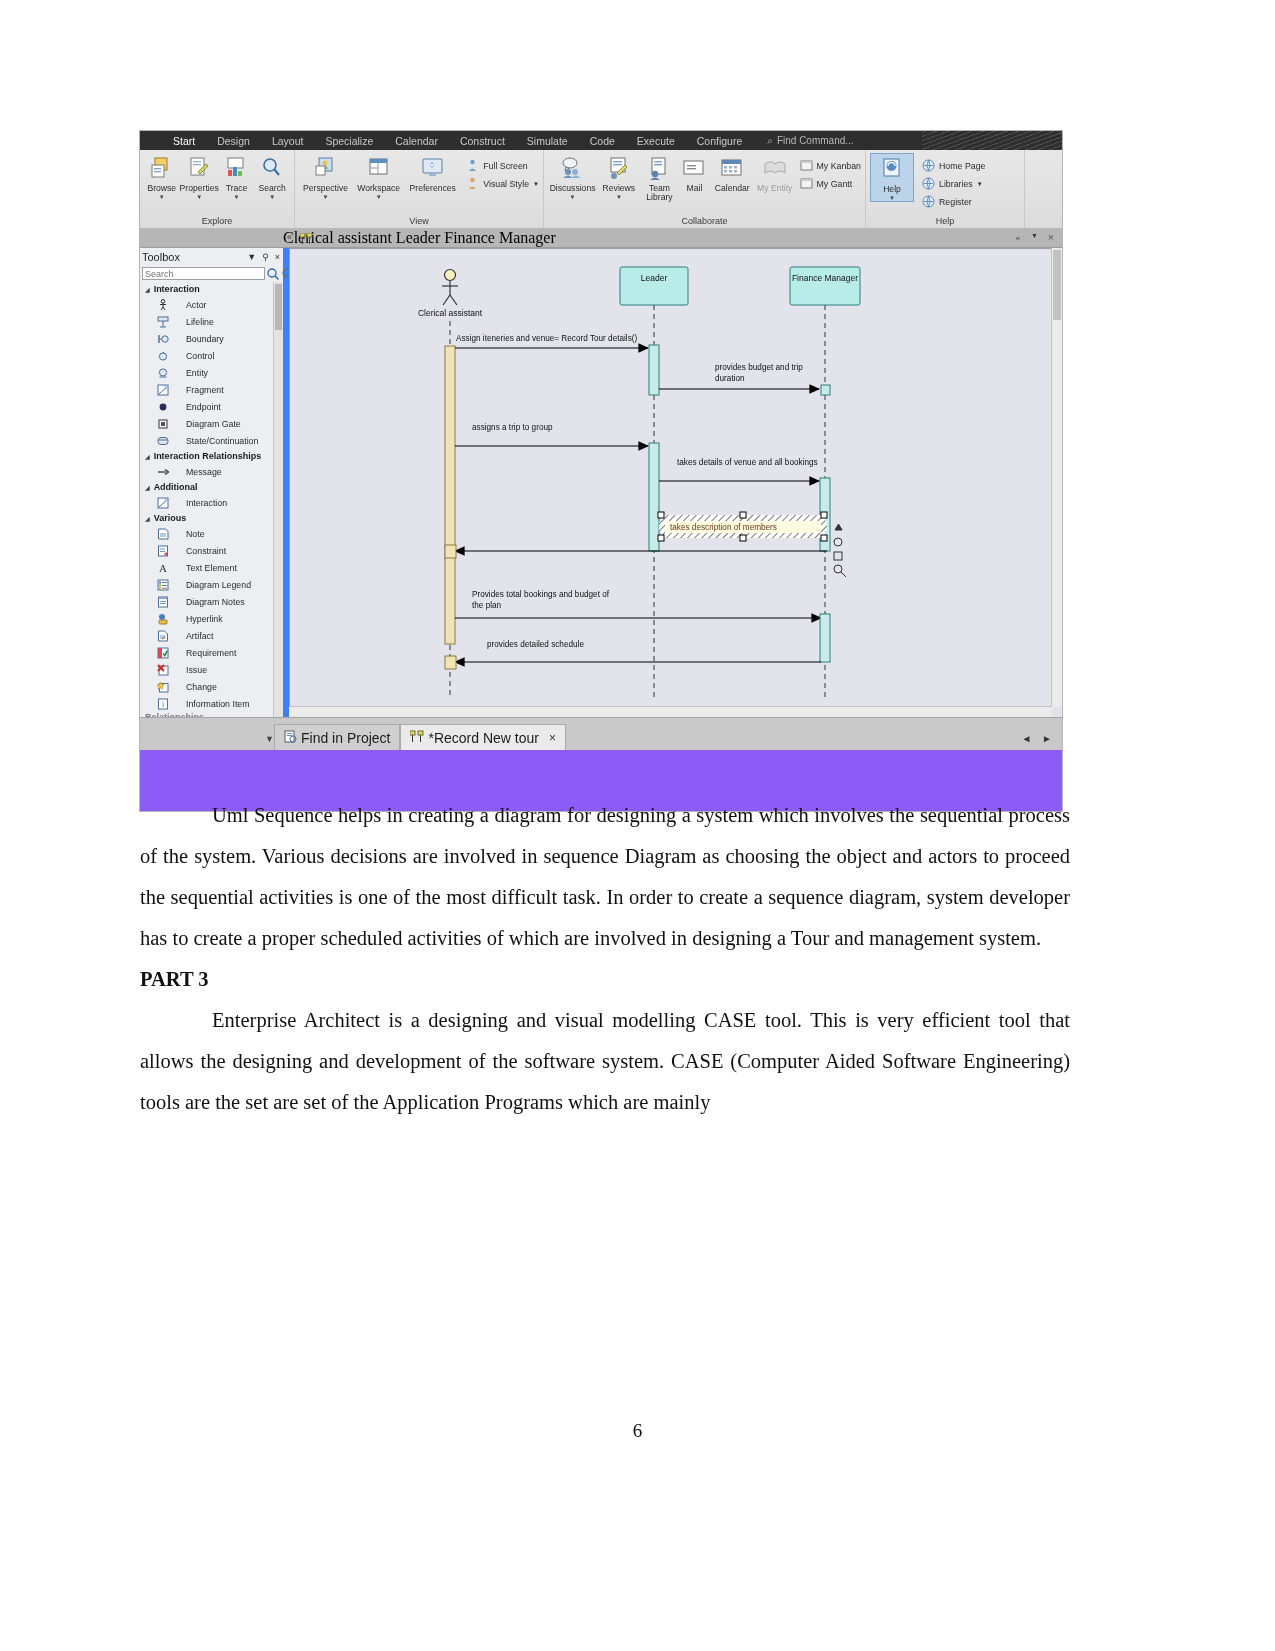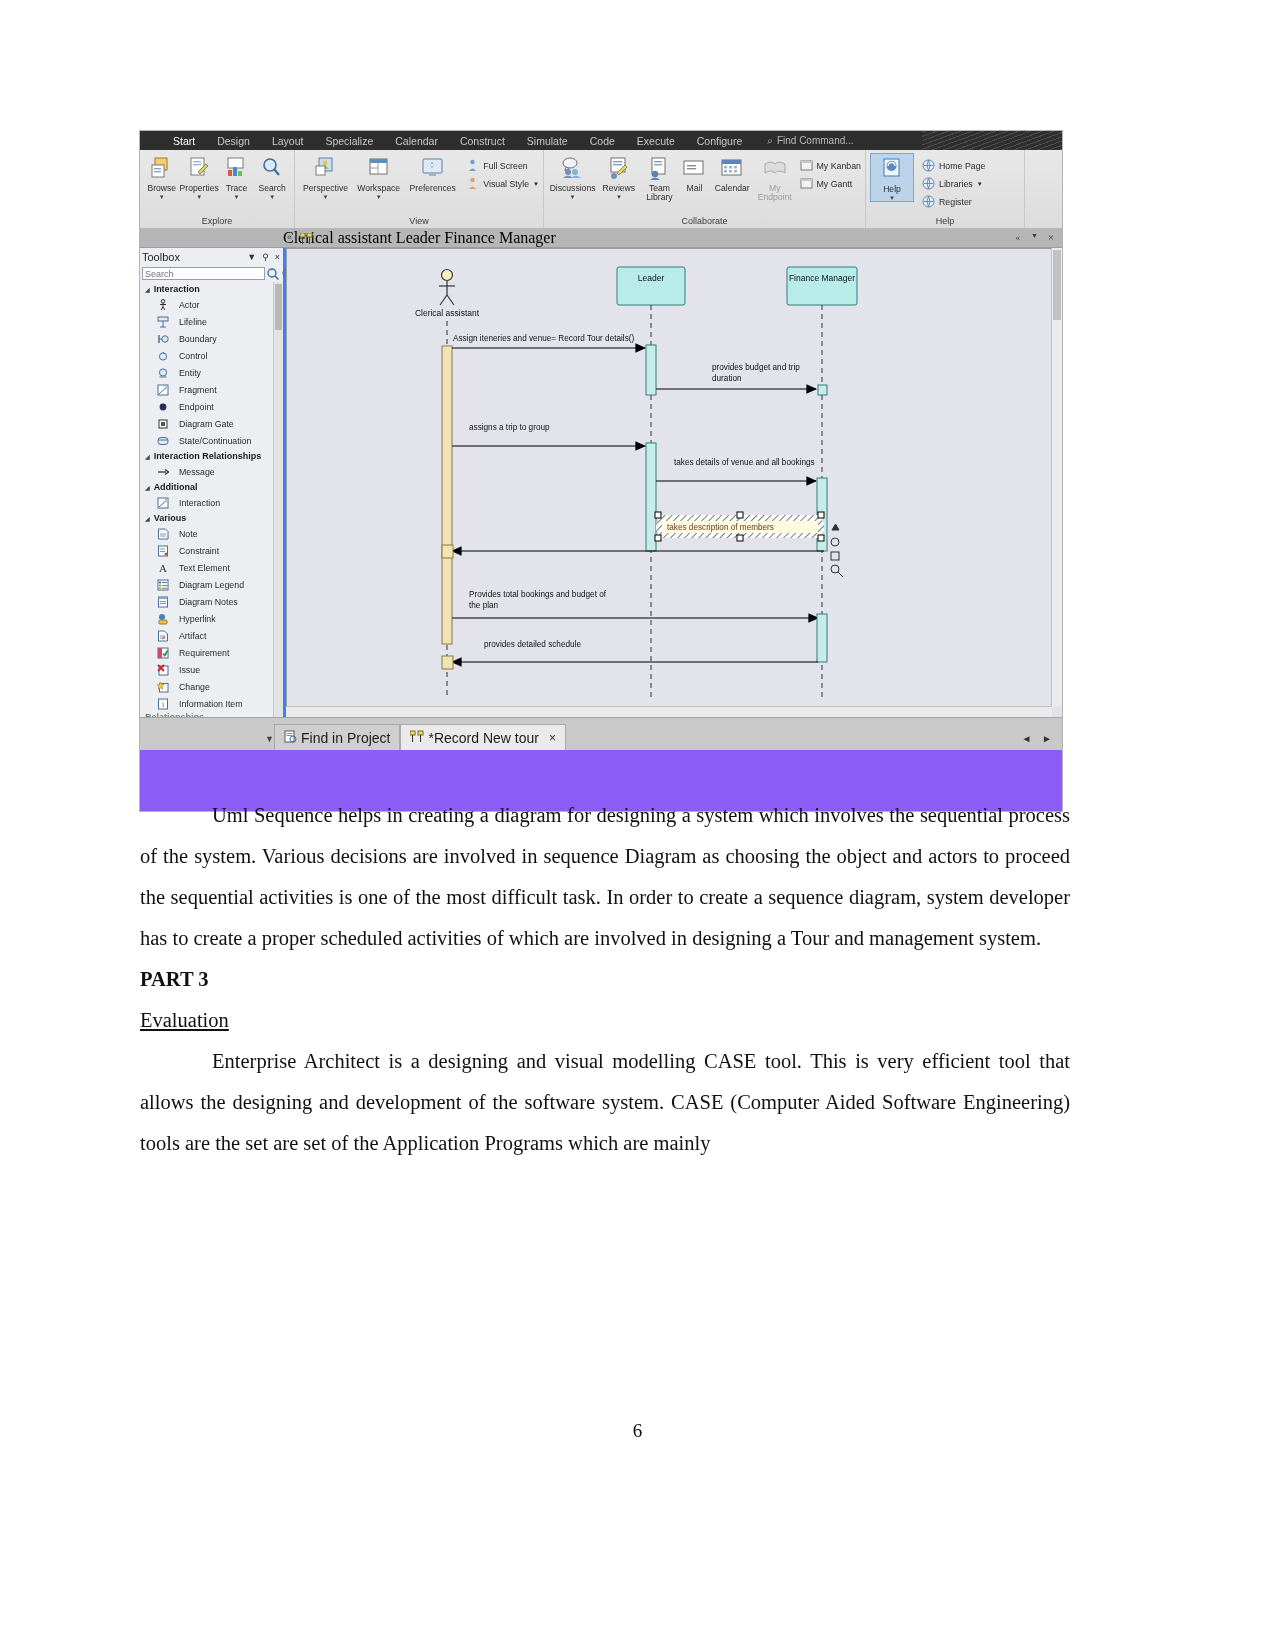--- a/index.html
+++ b/index.html
@@ -35,34 +35,34 @@
   .smallbtn{display:flex;align-items:center;gap:4px;font-family:"Liberation Sans",sans-serif;font-size:8.8px;color:#2c2c2c;white-space:nowrap;}
   .smallbtn .si{width:13px;height:13px;position:relative;flex:0 0 13px;}
 
   
   .dockbar{height:18px;background:#b6b6b6;display:flex;align-items:center;border-bottom:1px solid #9c9c9c;}
 
   
   .work{display:flex;height:calc(616px - 19px - 78px - 18px - 32px);}
 
   
-  .toolbox{width:143px;background:#eceef2;border-right:3px solid #3b82f6;display:flex;flex-direction:column;}
+  .toolbox{width:143px;background:#eceef2;border-right:6px solid #3b82f6;display:flex;flex-direction:column;}
   .tbhead{display:flex;align-items:center;height:17px;padding-left:2px;font-family:"Liberation Sans",sans-serif;
           font-size:11px;color:#1f1f1f;background:#eceef2;}
   .tbhead .ttl{flex:1;}
   .tbhead .gl{font-size:9px;color:#333;padding:0 3px;}
   .tbsearch{display:flex;align-items:center;height:15px;margin:1px 2px;}
   .tbsearch input{flex:1;height:13px;border:1px solid #9aa0a6;background:#fff;font-family:"Liberation Sans",sans-serif;
                   font-size:9px;color:#8a8a8a;padding:0 2px;box-sizing:border-box;outline:none;}
   .tbsearch .btn{width:14px;height:14px;margin-left:1px;position:relative;}
   .tblist{flex:1;overflow:hidden;position:relative;}
   .grp{display:flex;align-items:center;gap:4px;font-family:"Liberation Sans",sans-serif;font-size:9px;
        font-weight:bold;color:#1b1b1b;padding:2px 0 2px 5px;}
   .grp .tri{font-size:6px;color:#444;}
-  .itm{display:flex;align-items:center;gap:10px;padding:1px 0 1px 17px;font-family:"Liberation Sans",sans-serif;
+  .itm{display:flex;align-items:center;gap:17px;padding:1px 0 1px 17px;font-family:"Liberation Sans",sans-serif;
        font-size:8.8px;color:#2a2a2a;height:15px;}
   .itm .ii{width:12px;height:12px;position:relative;flex:0 0 12px;}
   .tbscroll{position:absolute;right:0;top:0;width:9px;height:100%;background:#e3e3e3;border-left:1px solid #c6c6c6;}
   .tbscroll .thumb{position:absolute;left:1px;top:2px;width:7px;height:46px;background:#b8b8b8;}
 
   
   .canvaswrap{flex:1;position:relative;background:#e2e2ea;overflow:hidden;}
   .canvas{position:absolute;left:0;top:14px;right:10px;bottom:10px;background:#e3e3eb;border:1px solid #9e9e9e;}
   .vscroll{position:absolute;right:0;top:14px;bottom:10px;width:10px;background:#ebebeb;border-left:1px solid #c2c2c2;}
   .vscroll .thumb{position:absolute;left:1px;top:2px;width:8px;height:70px;background:#c2c2c2;}
@@ -293,21 +293,21 @@
             </svg>
           </span>
           <span class="cap">Calendar</span>
         </div>
         <div class="bigbtn dim" style="width:44px;">
           <span class="ico">
             <svg width="26" height="26" viewBox="0 0 26 26">
               <path d="M3 8 q6-4 10 0 q4-4 10 0 l0 9 q-6-4-10 0 q-4-4-10 0z" fill="#dcdcdc" stroke="#a8a8a8"></path>
             </svg>
           </span>
-          <span class="cap" style="white-space:normal;">My Endpoint</span>
+          <span class="cap" style="white-space:normal;">My Entity</span>
         </div>
         <div class="smallcol" style="margin-left:4px;">
           <div class="smallbtn">
             <span class="si">
               <svg width="13" height="13" viewBox="0 0 13 13">
                   <rect x="1" y="2" width="11" height="9" fill="#f2f2f2" stroke="#7a7a7a"></rect>
                   <rect x="1" y="2" width="11" height="2" fill="#c9c9c9"></rect>
                 </svg>
             </span>
             <span>My Kanban</span>
@@ -767,16 +767,15 @@
       <span>*Record New tour</span>
       <span class="x">×</span>
     </div>
     <div class="navarrows">◄ ►</div>
   </div>
 </div>
 
 <div class="doc">
   <p class="ind">Uml Sequence helps in creating a diagram for designing a system which involves the sequential process of the system. Various decisions are involved in sequence Diagram as choosing the object and actors to proceed the sequential activities is one of the most difficult task. In order to create a sequence diagram, system developer has to create a proper scheduled activities of which are involved in designing a Tour and management system.</p>
   <p class="h-part">PART 3</p>
-  <p class="h-eval"><span>Evaluation</span></p>
   <p class="ind">Enterprise Architect is a designing and visual modelling CASE tool. This is very efficient tool that allows the designing and development of the software system. CASE (Computer Aided Software Engineering) tools are the set are set of the Application Programs which are mainly</p>
 </div>
 <div class="pageno">6</div>
 
 </body></html>

